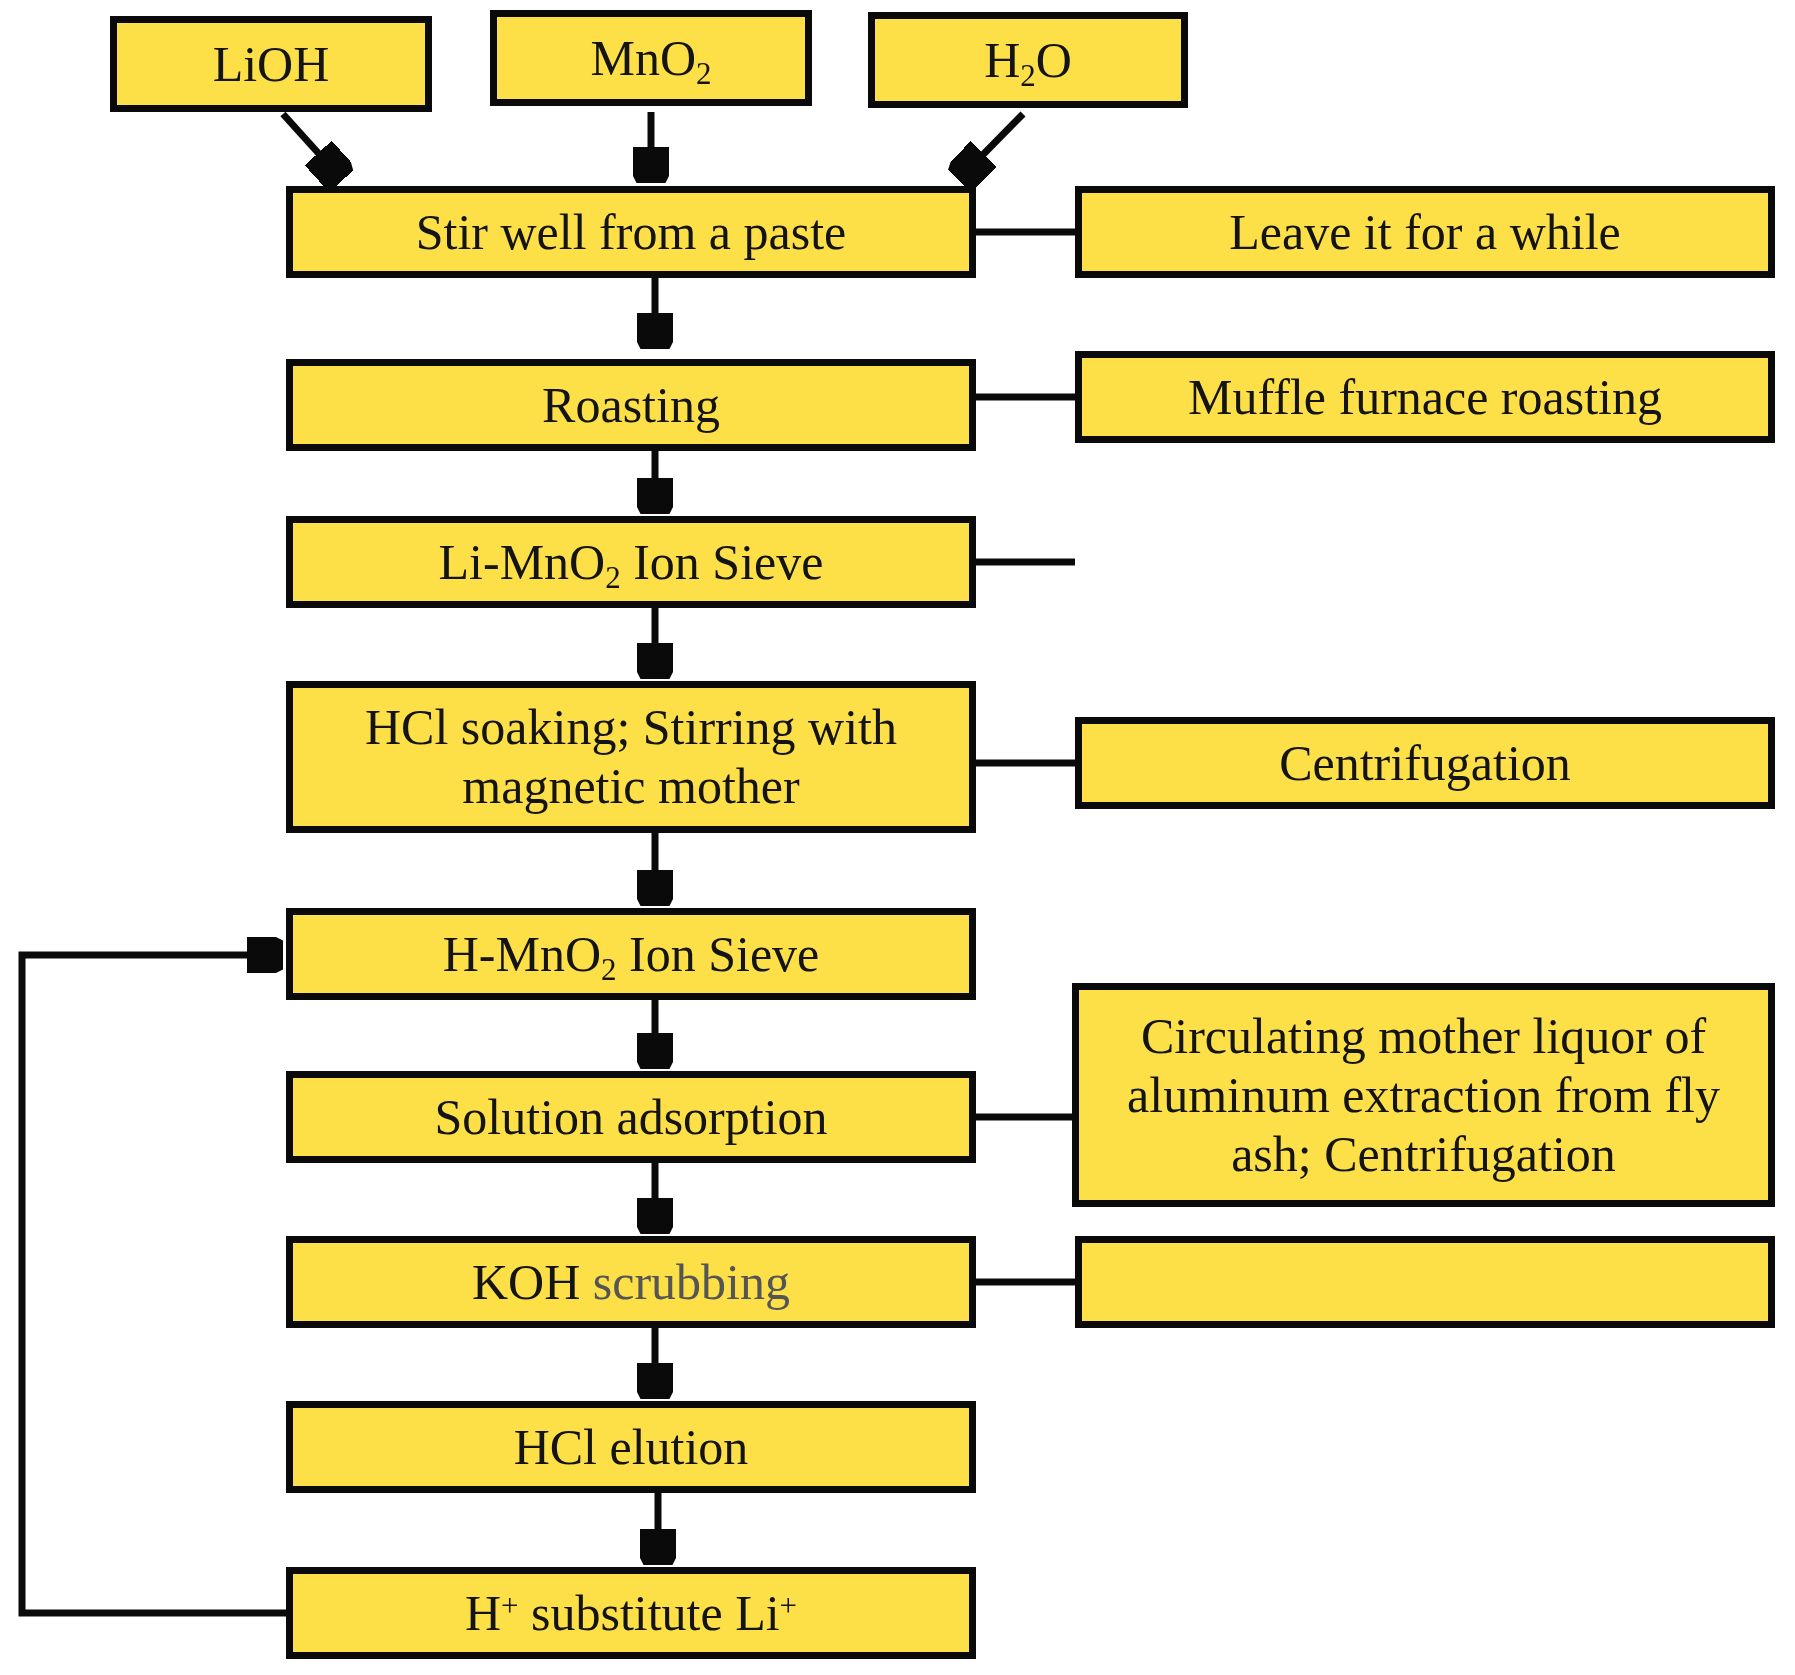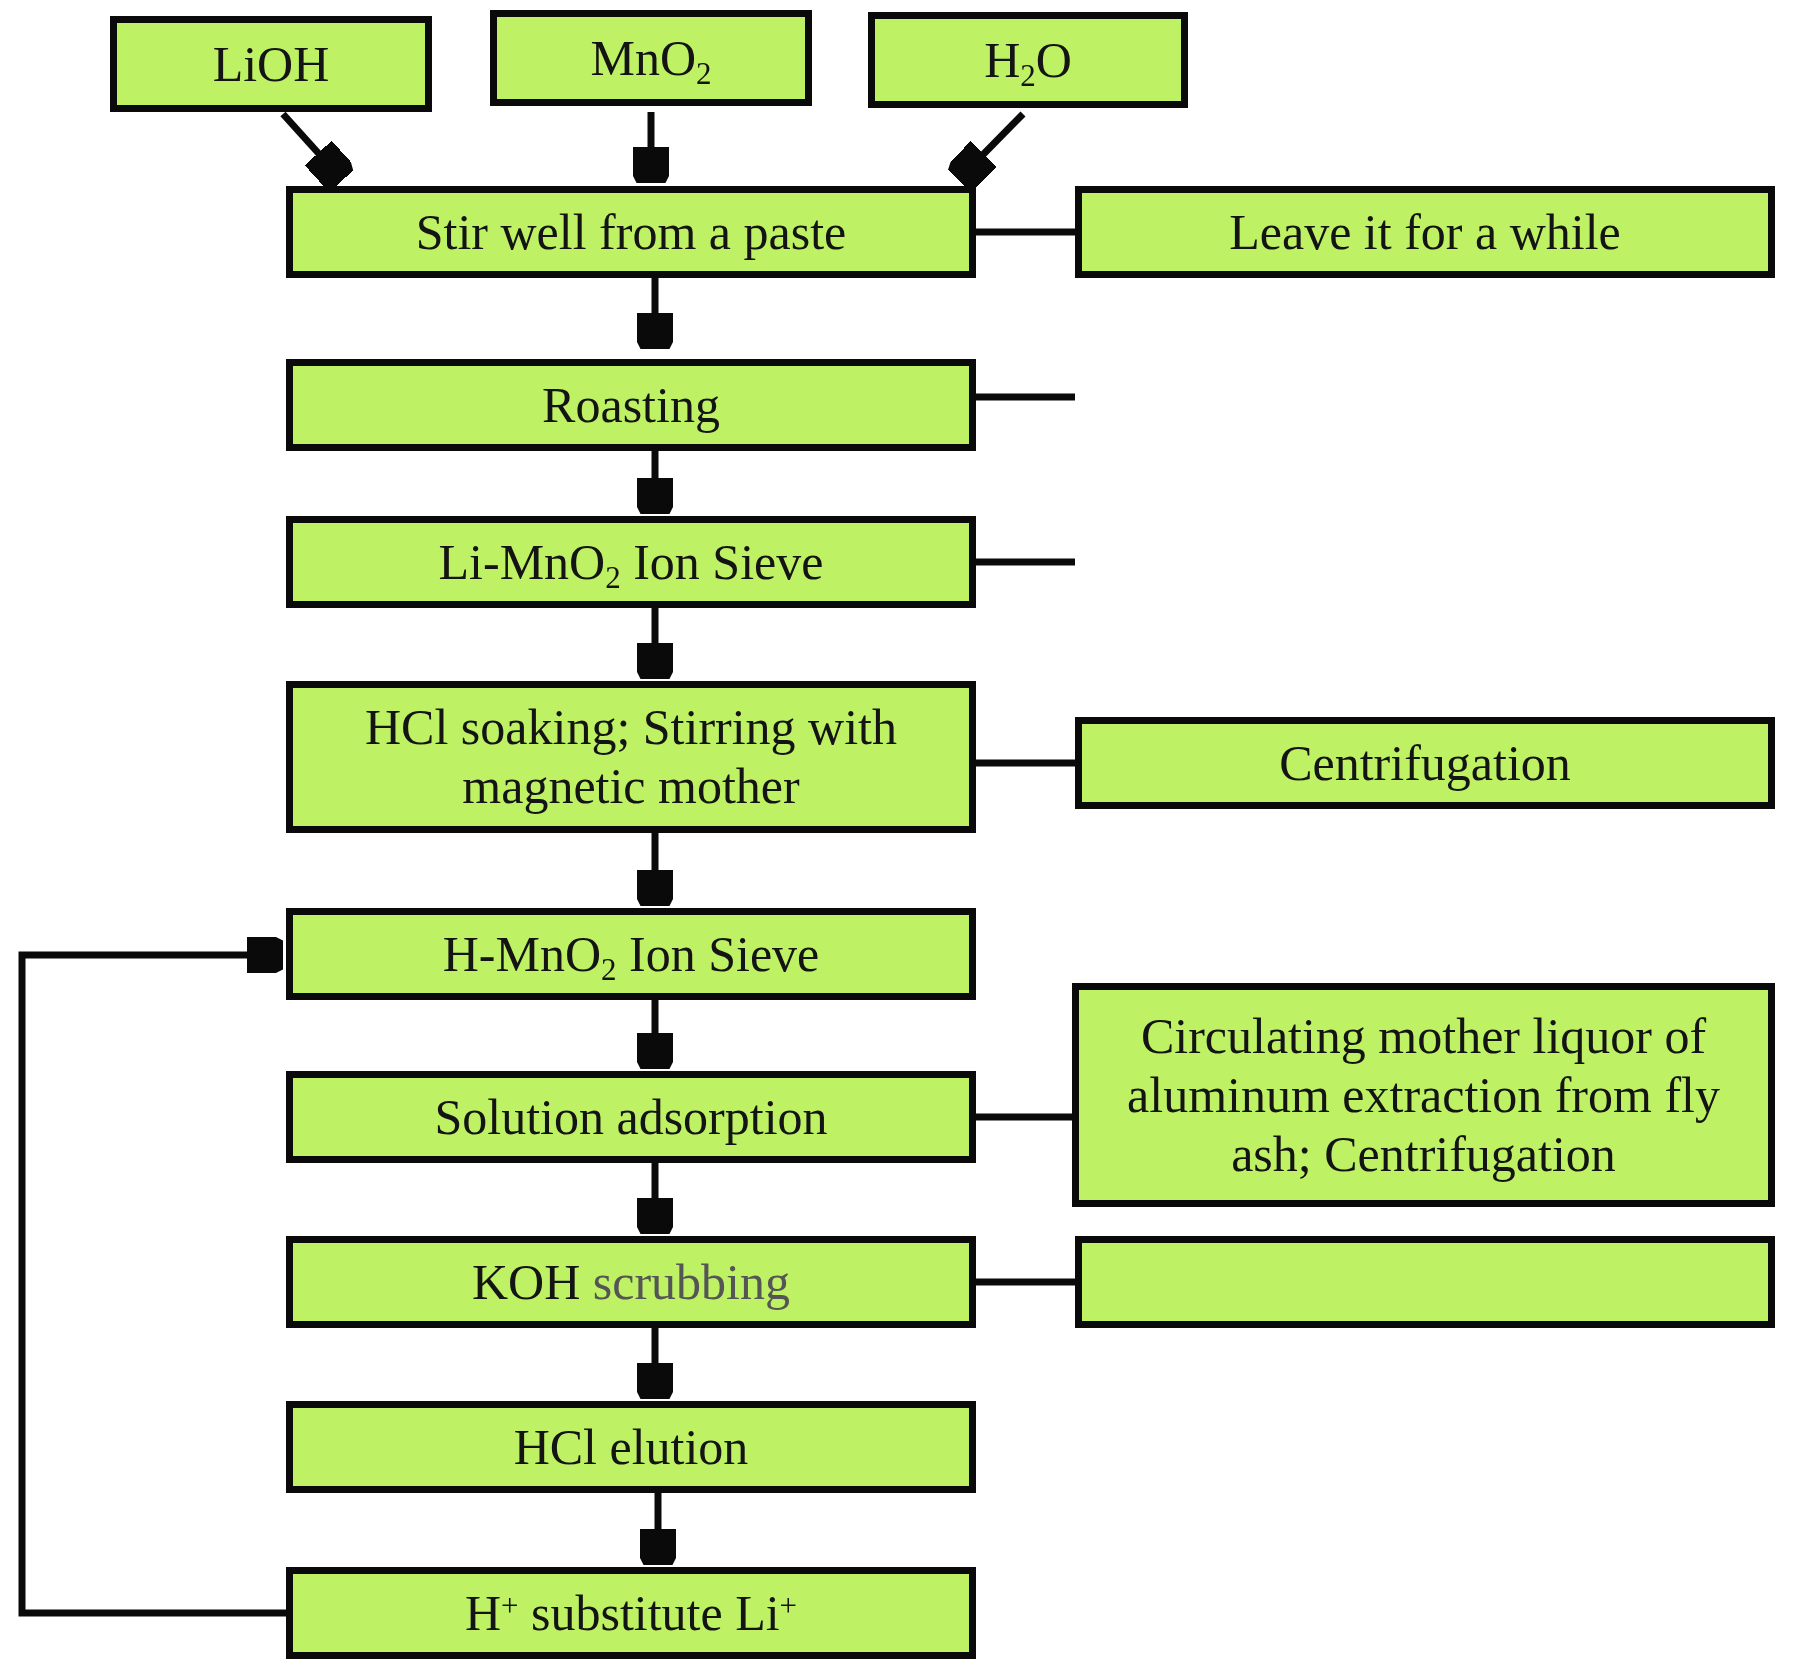--- a/index.html
+++ b/index.html
@@ -13,21 +13,21 @@
   .wires{
     position:absolute;left:0;top:0;width:1795px;height:1675px;
   }
   .wires path{
     fill:none;stroke:#0a0a0a;stroke-width:7;
   }
   .node{
     position:absolute;
     box-sizing:border-box;
     border:7px solid #0a0a0a;
-    background:#bef264;
+    background:#fde047;
     display:flex;align-items:center;justify-content:center;
     text-align:center;
     color:#141414;
     font-size:50px;
     line-height:1.18;
     padding:0 18px;
   }
   .node sub{font-size:0.62em;vertical-align:-0.28em;line-height:0;}
   .node sup{font-size:0.62em;vertical-align:0.45em;line-height:0;}
 </style>
@@ -100,20 +100,23 @@
   <div class="node" style="left:286px;top:1401px;width:690px;height:92px">
     <span><span>HCl elution</span></span>
   </div>
   <div class="node" style="left:286px;top:1567px;width:690px;height:92px">
     <span><span>H</span><sup>+</sup><span> substitute Li</span><sup>+</sup></span>
   </div>
 
   <div class="node" style="left:1075px;top:186px;width:700px;height:92px">
     <span><span>Leave it for a while</span></span>
   </div>
+  <div class="node" style="left:1075px;top:351px;width:700px;height:92px">
+    <span><span>Muffle furnace roasting</span></span>
+  </div>
   <div class="node" style="left:1075px;top:717px;width:700px;height:92px">
     <span><span>Centrifugation</span></span>
   </div>
   <div class="node" style="left:1072px;top:983px;width:703px;height:224px">
     <span><span>Circulating mother liquor of</span><br><span>aluminum extraction from fly</span><br><span>ash; Centrifugation</span></span>
   </div>
   <div class="node" style="left:1075px;top:1236px;width:700px;height:92px">
     <span></span>
   </div>
 

